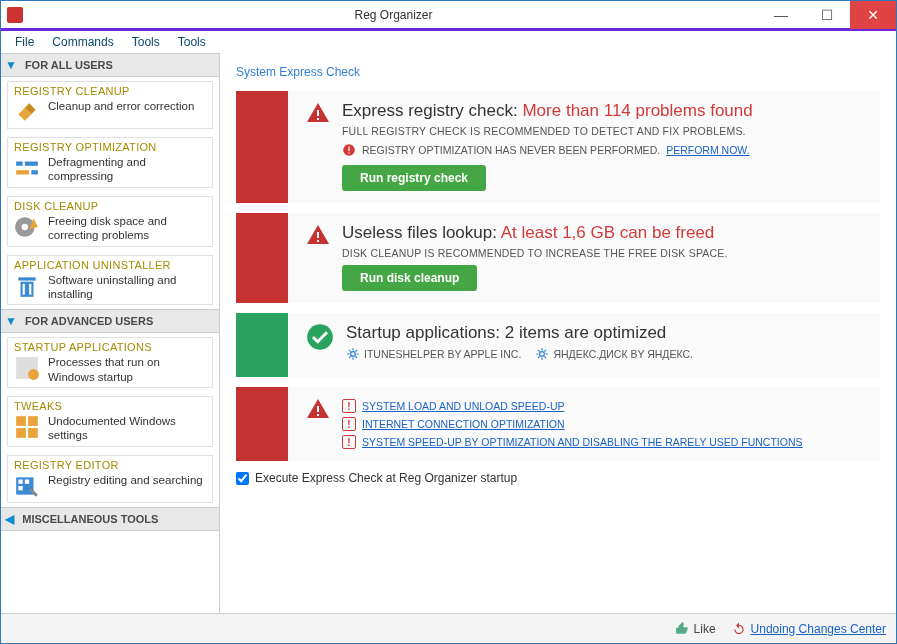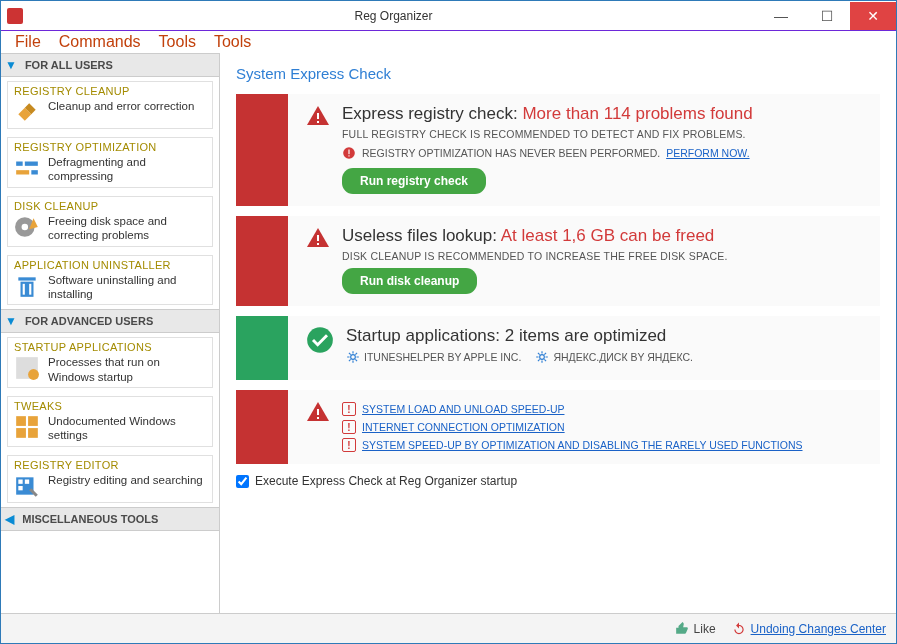--- a/index.html
+++ b/index.html
@@ -1,47 +1,47 @@
 <!DOCTYPE html>
 <html><head>
 <meta charset="utf-8">
 <style>
 * { margin: 0; padding: 0; box-sizing: border-box; }
 body { font-family: "Segoe UI", Arial, sans-serif; font-size: 12px; background: #fff; overflow: hidden; }
 .window { width: 897px; height: 644px; border: 1px solid #2e7ab8; display: flex; flex-direction: column; }
-.titlebar { height: 30px; background: #fff; display: flex; align-items: center; border-bottom: 1px solid #6d28d9; }
+.titlebar { height: 30px; background: #fff; display: flex; align-items: center; border-bottom: 3px solid #6d28d9; }
 .titlebar .appicon { width: 16px; height: 16px; margin: 0 6px; background: #c33; border-radius: 2px; }
 .titlebar .title { flex: 1; text-align: center; font-size: 12px; color: #333; }
 .titlebar .btns { display: flex; }
 .titlebar .btn { width: 46px; height: 28px; display: flex; align-items: center; justify-content: center; color: #555; font-size: 14px; }
 .titlebar .btn.close { background: #e04343; color: #fff; }
 .menubar { height: 22px; display: flex; align-items: center; padding: 0 6px; gap: 2px; background: #fff; }
-.menubar .mitem { padding: 2px 8px; font-size: 16px; color: #c2410c; cursor: default; }
+.menubar .mitem { padding: 2px 8px; font-size: 12px; color: #0c4a6e; cursor: default; }
 .body { flex: 1; display: flex; min-height: 0; }
 .sidebar { width: 219px; background: #fff; border-right: 1px solid #ccc; overflow: hidden; display: flex; flex-direction: column; }
 .section-header { background: #e8e8e8; border-top: 1px solid #ccc; border-bottom: 1px solid #ccc; height: 24px; display: flex; align-items: center; padding: 0 4px; font-weight: bold; font-size: 11px; color: #4a4a4a; }
 .section-header .chev { color: #0a8bd4; margin-right: 8px; font-size: 12px; }
 .sidebar-item { border: 1px solid #e0e0e0; margin: 4px 6px; padding: 3px 6px; background: #fff; }
 .sidebar-item .ititle { color: #a38b00; font-size: 11px; letter-spacing: 0.3px; margin-bottom: 2px; text-transform: uppercase; }
 .sidebar-item .ibody { display: flex; align-items: flex-start; gap: 8px; }
 .sidebar-item .iicon { width: 26px; height: 26px; flex-shrink: 0; display: flex; align-items: center; justify-content: center; }
 .sidebar-item .idesc { font-size: 11.5px; color: #333; line-height: 1.25; }
 .main { flex: 1; background: #fff; display: flex; flex-direction: column; overflow: hidden; padding: 12px 16px 4px 16px; }
-.heading { color: #2f7fd4; font-size: 15px; font-weight: 400; margin-bottom: 12px; }
+.heading { color: #2f7fd4; font-size: 12px; font-weight: 400; margin-bottom: 12px; }
 .cards { display: flex; flex-direction: column; gap: 10px; }
 .card { display: flex; background: #6d28d9; min-height: 64px; }
 .card .stripe { width: 52px; flex-shrink: 0; display: flex; align-items: center; justify-content: center; }
 .card .stripe.red { background: #c53232; }
 .card .stripe.green { background: #2aa35f; }
 .card .content { flex: 1; padding: 10px 14px 12px 18px; background: #fafafa; }
 .card .ctitle { font-size: 17px; color: #333; margin-bottom: 4px; }
 .card .ctitle .em { color: #d23a3a; }
 .card .csub { font-size: 10.5px; color: #555; text-transform: uppercase; letter-spacing: 0.2px; margin-bottom: 6px; }
 .card .inline-warn { display: flex; align-items: center; gap: 6px; font-size: 10.5px; color: #555; text-transform: uppercase; margin-bottom: 8px; }
-.greenbtn { display: inline-block; background: #44a644; color: #fff; font-weight: bold; font-size: 12px; padding: 6px 18px; border-radius: 11px; border: none; }
+.greenbtn { display: inline-block; background: #44a644; color: #fff; font-weight: bold; font-size: 12px; padding: 6px 18px; border-radius: 3px; border: none; }
 .link { color: #1a62c7; text-decoration: underline; font-size: 10.5px; }
 .startup-line { display: flex; gap: 14px; margin-top: 4px; }
 .startup-item { display: flex; align-items: center; gap: 4px; font-size: 10.5px; color: #555; text-transform: uppercase; }
 .opt-list { display: flex; flex-direction: column; gap: 4px; margin-top: 2px; }
 .opt-item { display: flex; align-items: center; gap: 6px; }
 .opt-badge { width: 14px; height: 14px; border: 1.5px solid #d23a3a; border-radius: 2px; display: flex; align-items: center; justify-content: center; color: #d23a3a; font-size: 10px; font-weight: bold; }
 .checkline { margin-top: 10px; display: flex; align-items: center; gap: 6px; font-size: 12px; color: #333; }
 .footer { height: 30px; background: #f4f4f4; border-top: 1px solid #ccc; display: flex; align-items: center; justify-content: flex-end; padding: 0 10px; gap: 16px; font-size: 12px; }
 .footer .fitem { display: flex; align-items: center; gap: 5px; color: #444; }
 .footer .fitem.link2 { color: #1a62c7; text-decoration: underline; }

